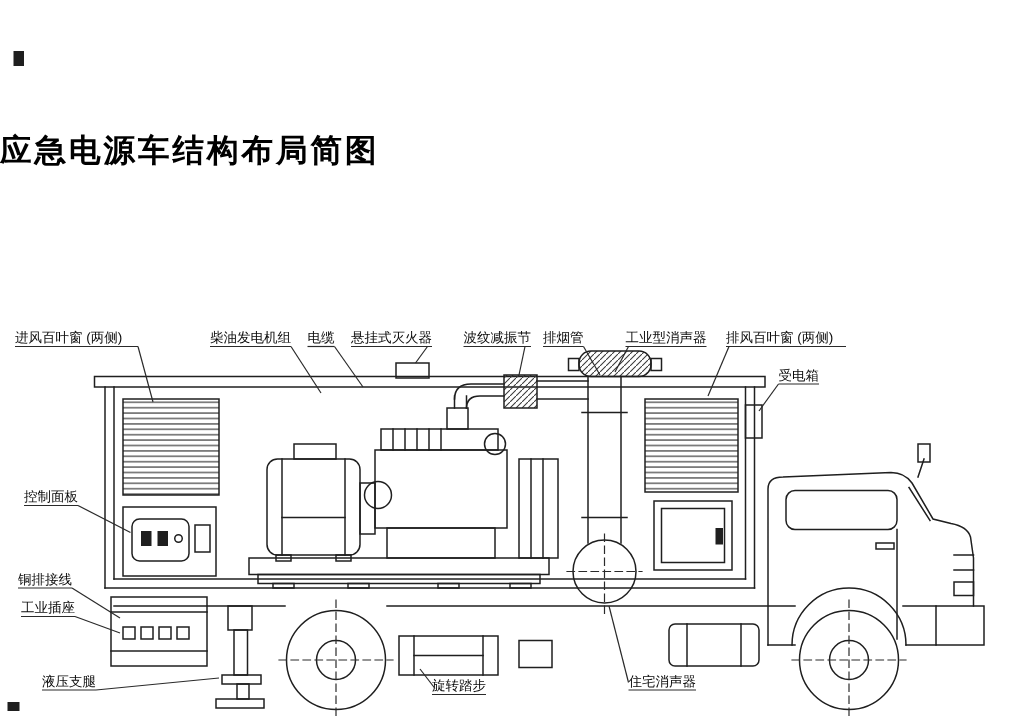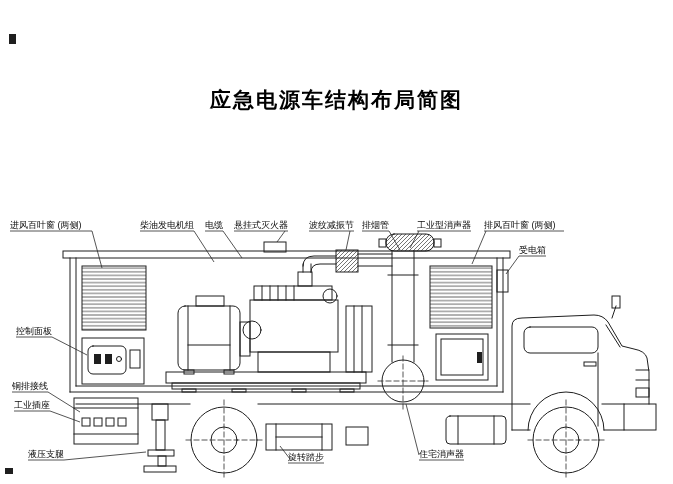--- a/index.html
+++ b/index.html
@@ -3,21 +3,21 @@
 <meta charset="utf-8">
 <style>
   html,body{margin:0;padding:0;}
   body{
     width:673px;height:484px;position:relative;overflow:hidden;
     background:#ffffff;
     font-family:"Liberation Sans","DejaVu Sans",sans-serif;
   }
   .title{
     position:absolute;left:0;top:86px;width:673px;
-    text-align:center;font-size:21px;font-weight:bold;
+    font-size:21px;font-weight:bold;
     letter-spacing:2px;color:#000;
   }
   svg{position:absolute;left:0;top:0;}
   .ln{fill:none;stroke:#1f1f1f;stroke-width:1;stroke-linecap:square;}
   .thin{fill:none;stroke:#2a2a2a;stroke-width:0.8;}
   .dash{fill:none;stroke:#2a2a2a;stroke-width:0.8;stroke-dasharray:5 3;}
   .dark{fill:#1f1f1f;stroke:none;}
   .lbl{fill:#0a0a0a;stroke:none;font-size:9px;font-family:"Liberation Sans","DejaVu Sans",sans-serif;}
 </style>
 </head>

